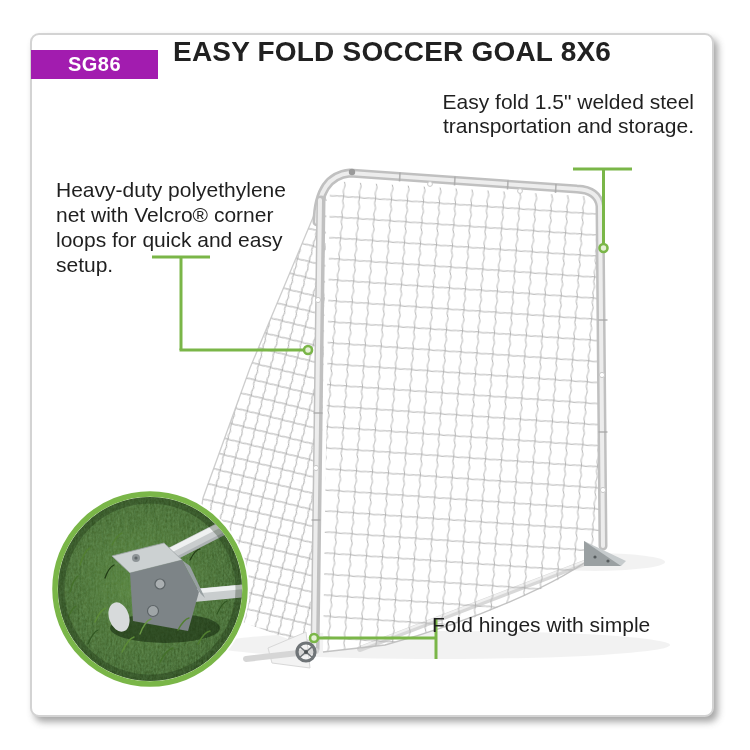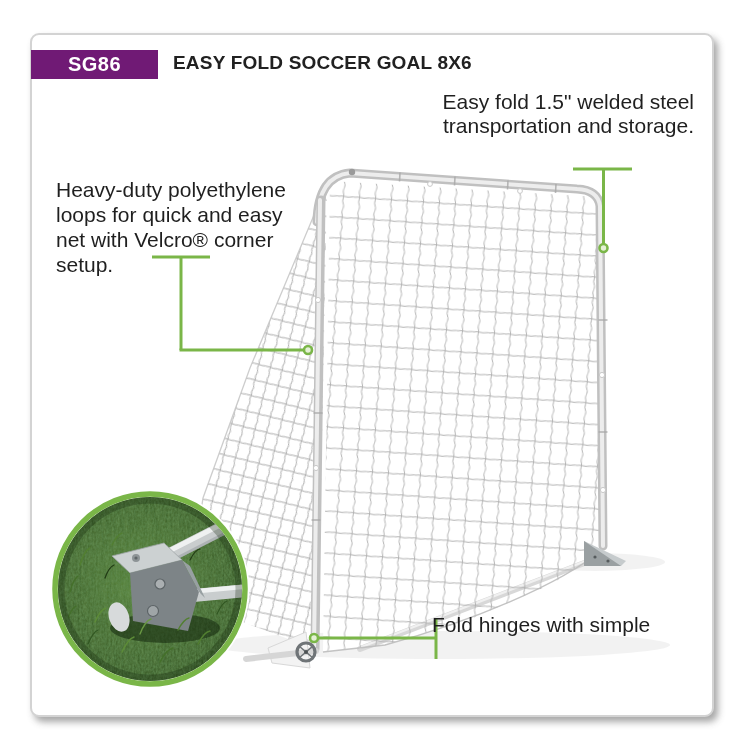--- a/index.html
+++ b/index.html
@@ -8,25 +8,25 @@
     font-family:"Liberation Sans",sans-serif;overflow:hidden;
   }
   .card{
     position:absolute;left:30px;top:33px;width:684px;height:684px;
     background:#ffffff;border:2px solid #d3d3d3;border-radius:9px;
     box-shadow:4px 5px 7px rgba(60,60,60,.45);
     box-sizing:border-box;
   }
   .badge{
     position:absolute;left:31px;top:50px;width:127px;height:29px;
-    background:#701a75;color:#ffffff;font-weight:bold;font-size:20px;
+    background:#a21caf;color:#ffffff;font-weight:bold;font-size:20px;
     display:flex;align-items:center;justify-content:center;letter-spacing:.5px;
   }
   .title{
-    position:absolute;left:173px;top:52px;font-size:19px;font-weight:bold;
+    position:absolute;left:173px;top:36px;font-size:28px;font-weight:bold;
     color:#212121;letter-spacing:.2px;white-space:nowrap;
   }
   .co{position:absolute;color:#1f1f1f;font-size:21px;}
   .co .ln{white-space:nowrap;}
   #co-frame{top:90px;right:56px;text-align:right;line-height:23.5px;}
   #co-net{left:56px;top:177px;line-height:25px;}
   #co-hinge{left:432px;top:612px;line-height:25px;}
   svg.scene{position:absolute;left:0;top:0;}
 </style>
 </head>
@@ -203,20 +203,20 @@
 <div class="badge">SG86</div>
 <div class="title">EASY FOLD SOCCER GOAL 8X6</div>
 
 <div class="co" id="co-frame">
   <div class="ln">Easy fold 1.5" welded steel</div>
   <div class="ln">transportation and storage.</div>
 </div>
 
 <div class="co" id="co-net">
   <div class="ln">Heavy-duty polyethylene</div>
+  <div class="ln">net with Velcro® corner</div>
   <div class="ln">loops for quick and easy</div>
-  <div class="ln">net with Velcro® corner</div>
   <div class="ln">setup.</div>
 </div>
 
 <div class="co" id="co-hinge">
   <div class="ln">Fold hinges with simple</div>
 </div>
 
 </body></html>

